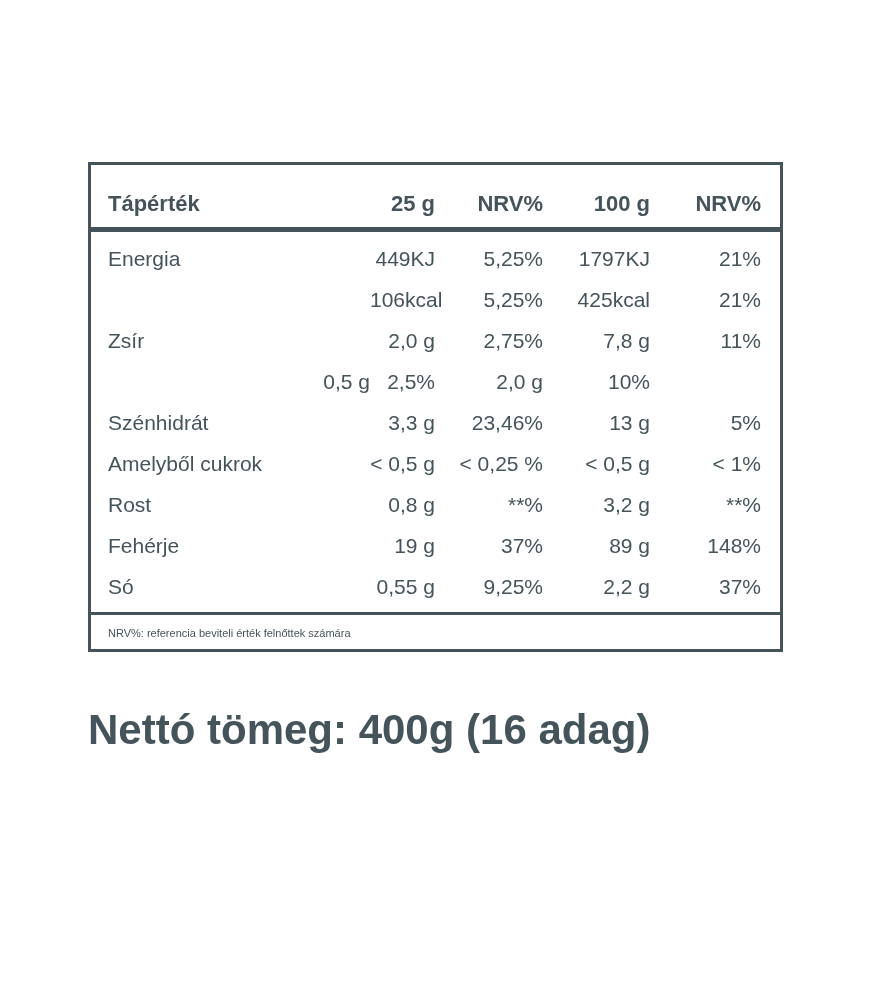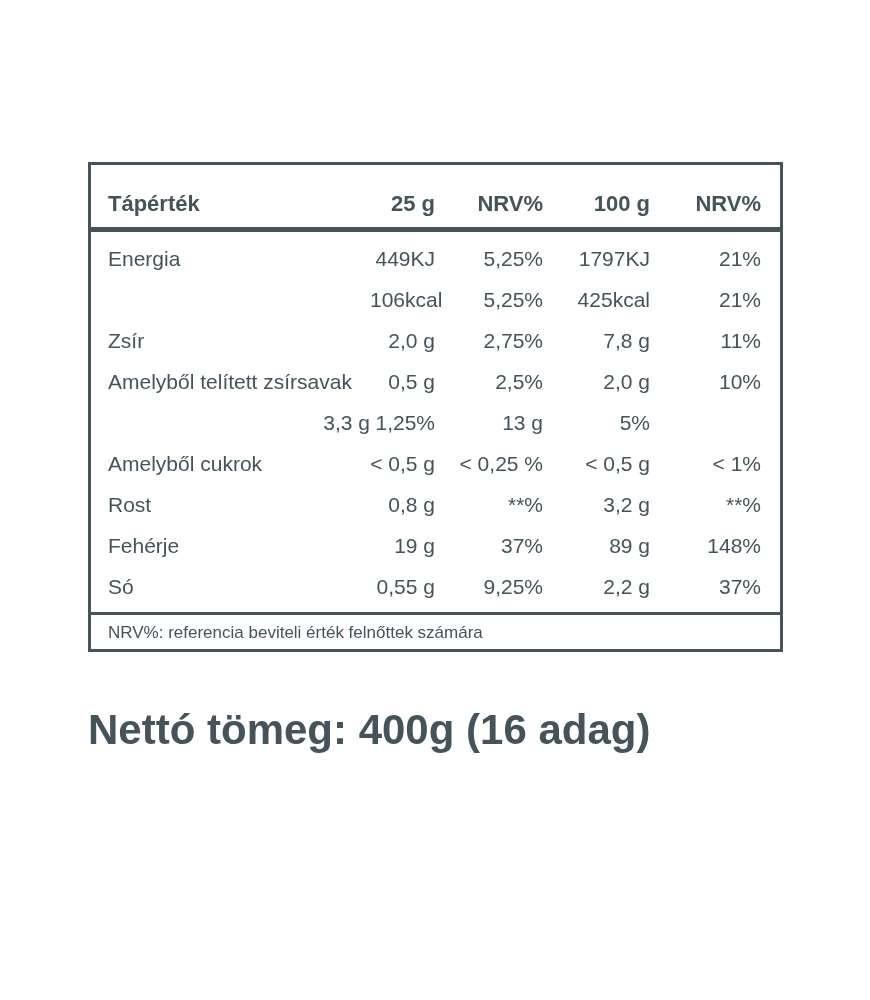--- a/index.html
+++ b/index.html
@@ -56,21 +56,21 @@
   .cell { white-space: nowrap; }
   .cell.lbl { text-align: left; }
   .cell.num { text-align: right; }
   .frule {
     height: 3px;
     margin-top: 5px;
     background: var(--ink);
   }
   .footnotes {
     padding: 4px 17px 2px 17px;
-    font-size: 17px;
+    font-size: 11px;
     line-height: 28px;
   }
   .netweight {
     position: absolute;
     left: 88px;
     top: 705px;
     font-size: 42px;
     font-weight: 700;
     line-height: 50px;
     white-space: nowrap;
@@ -105,29 +105,29 @@
           <div class="cell num">21%</div>
         </div>
         <div class="trow">
           <div class="cell lbl">Zsír</div>
           <div class="cell num">2,0 g</div>
           <div class="cell num">2,75%</div>
           <div class="cell num">7,8 g</div>
           <div class="cell num">11%</div>
         </div>
         <div class="trow">
-          <div class="cell lbl">Amelyből telített zsírsavak</div>
           <div class="cell num">0,5 g</div>
           <div class="cell num">2,5%</div>
           <div class="cell num">2,0 g</div>
           <div class="cell num">10%</div>
         </div>
         <div class="trow">
+          <div class="cell lbl">Szénhidrát</div>
           <div class="cell num">3,3 g</div>
-          <div class="cell num">1,25%</div>
+          <div class="cell num">23,46%</div>
           <div class="cell num">13 g</div>
           <div class="cell num">5%</div>
         </div>
         <div class="trow">
           <div class="cell lbl">Amelyből cukrok</div>
           <div class="cell num">&lt; 0,5 g</div>
           <div class="cell num">&lt; 0,25 %</div>
           <div class="cell num">&lt; 0,5 g</div>
           <div class="cell num">&lt; 1%</div>
         </div>

